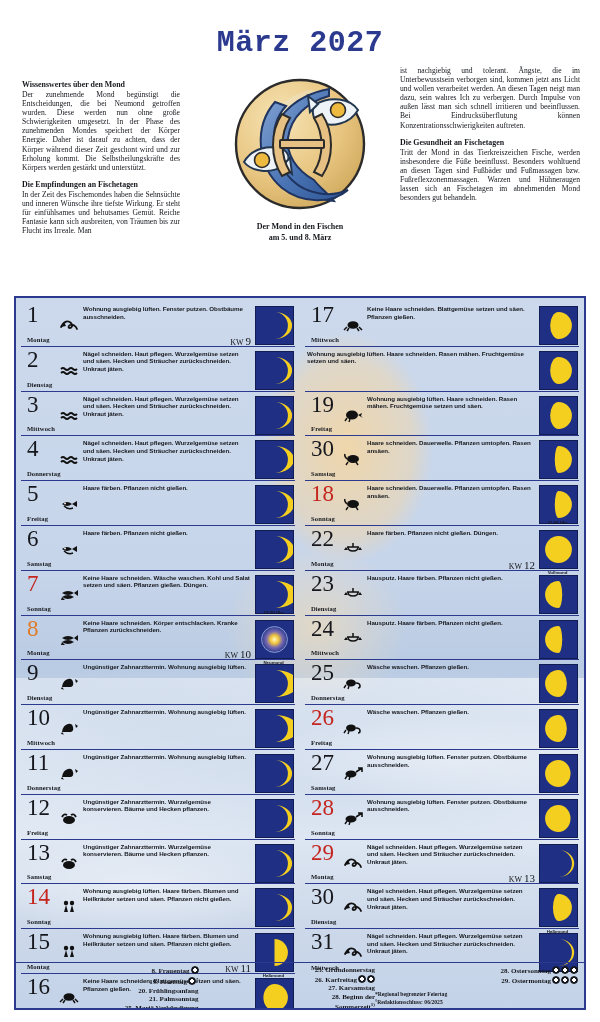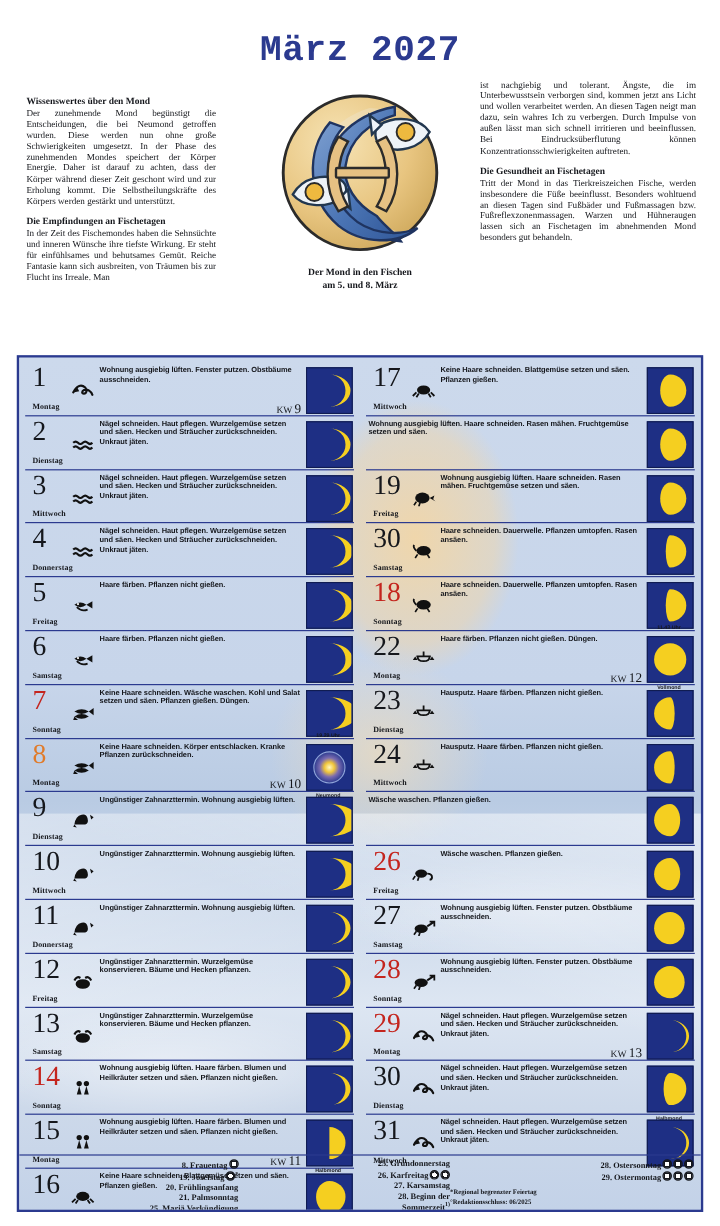--- a/index.html
+++ b/index.html
@@ -786,20 +786,31 @@
             <div class="moonCell">
               <div class="moonBox">
                 <svg viewBox="0 0 40 40">
                   <rect width="40" height="40" fill="#1e2f84"></rect>
                   <path d="M20 5.5 A14.5 14.5 0 0 0 20 34.5 A4 14.5 0 0 0 20 5.5 Z" fill="#f5cf20"></path>
                 </svg>
               </div>
             </div>
           </div>
           <div class="row">
+            <div class="dayCell">
+              <div class="dnum">25</div>
+              <div class="dname">Donnerstag</div>
+              <div class="zsym">
+                <svg viewBox="0 0 20 16">
+                  <ellipse cx="8" cy="9" rx="5" ry="3.5" fill="#111"></ellipse>
+                  <path d="M13 9 q4 0 4 3 q0 2 -2 2" fill="none" stroke="#111" stroke-width="1.6"></path>
+                  <path d="M3 11 l-2 3 M6 12 l-1 3" stroke="#111" stroke-width="1.4"></path>
+                </svg>
+              </div>
+            </div>
             <div class="textCell">
               <div class="ttxt">Wäsche waschen. Pflanzen gießen.</div>
             </div>
             <div class="moonCell">
               <div class="moonBox">
                 <svg viewBox="0 0 40 40">
                   <rect width="40" height="40" fill="#1e2f84"></rect>
                   <path d="M20 5.5 A14.5 14.5 0 0 0 20 34.5 A9 14.5 0 0 0 20 5.5 Z" fill="#f5cf20"></path>
                 </svg>
               </div>

